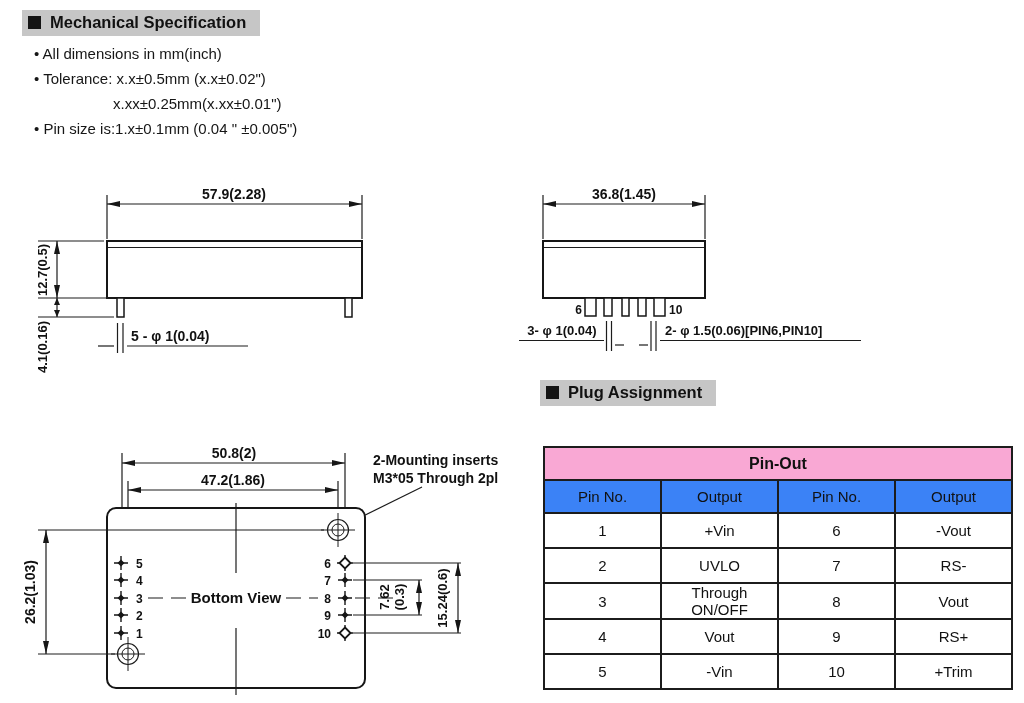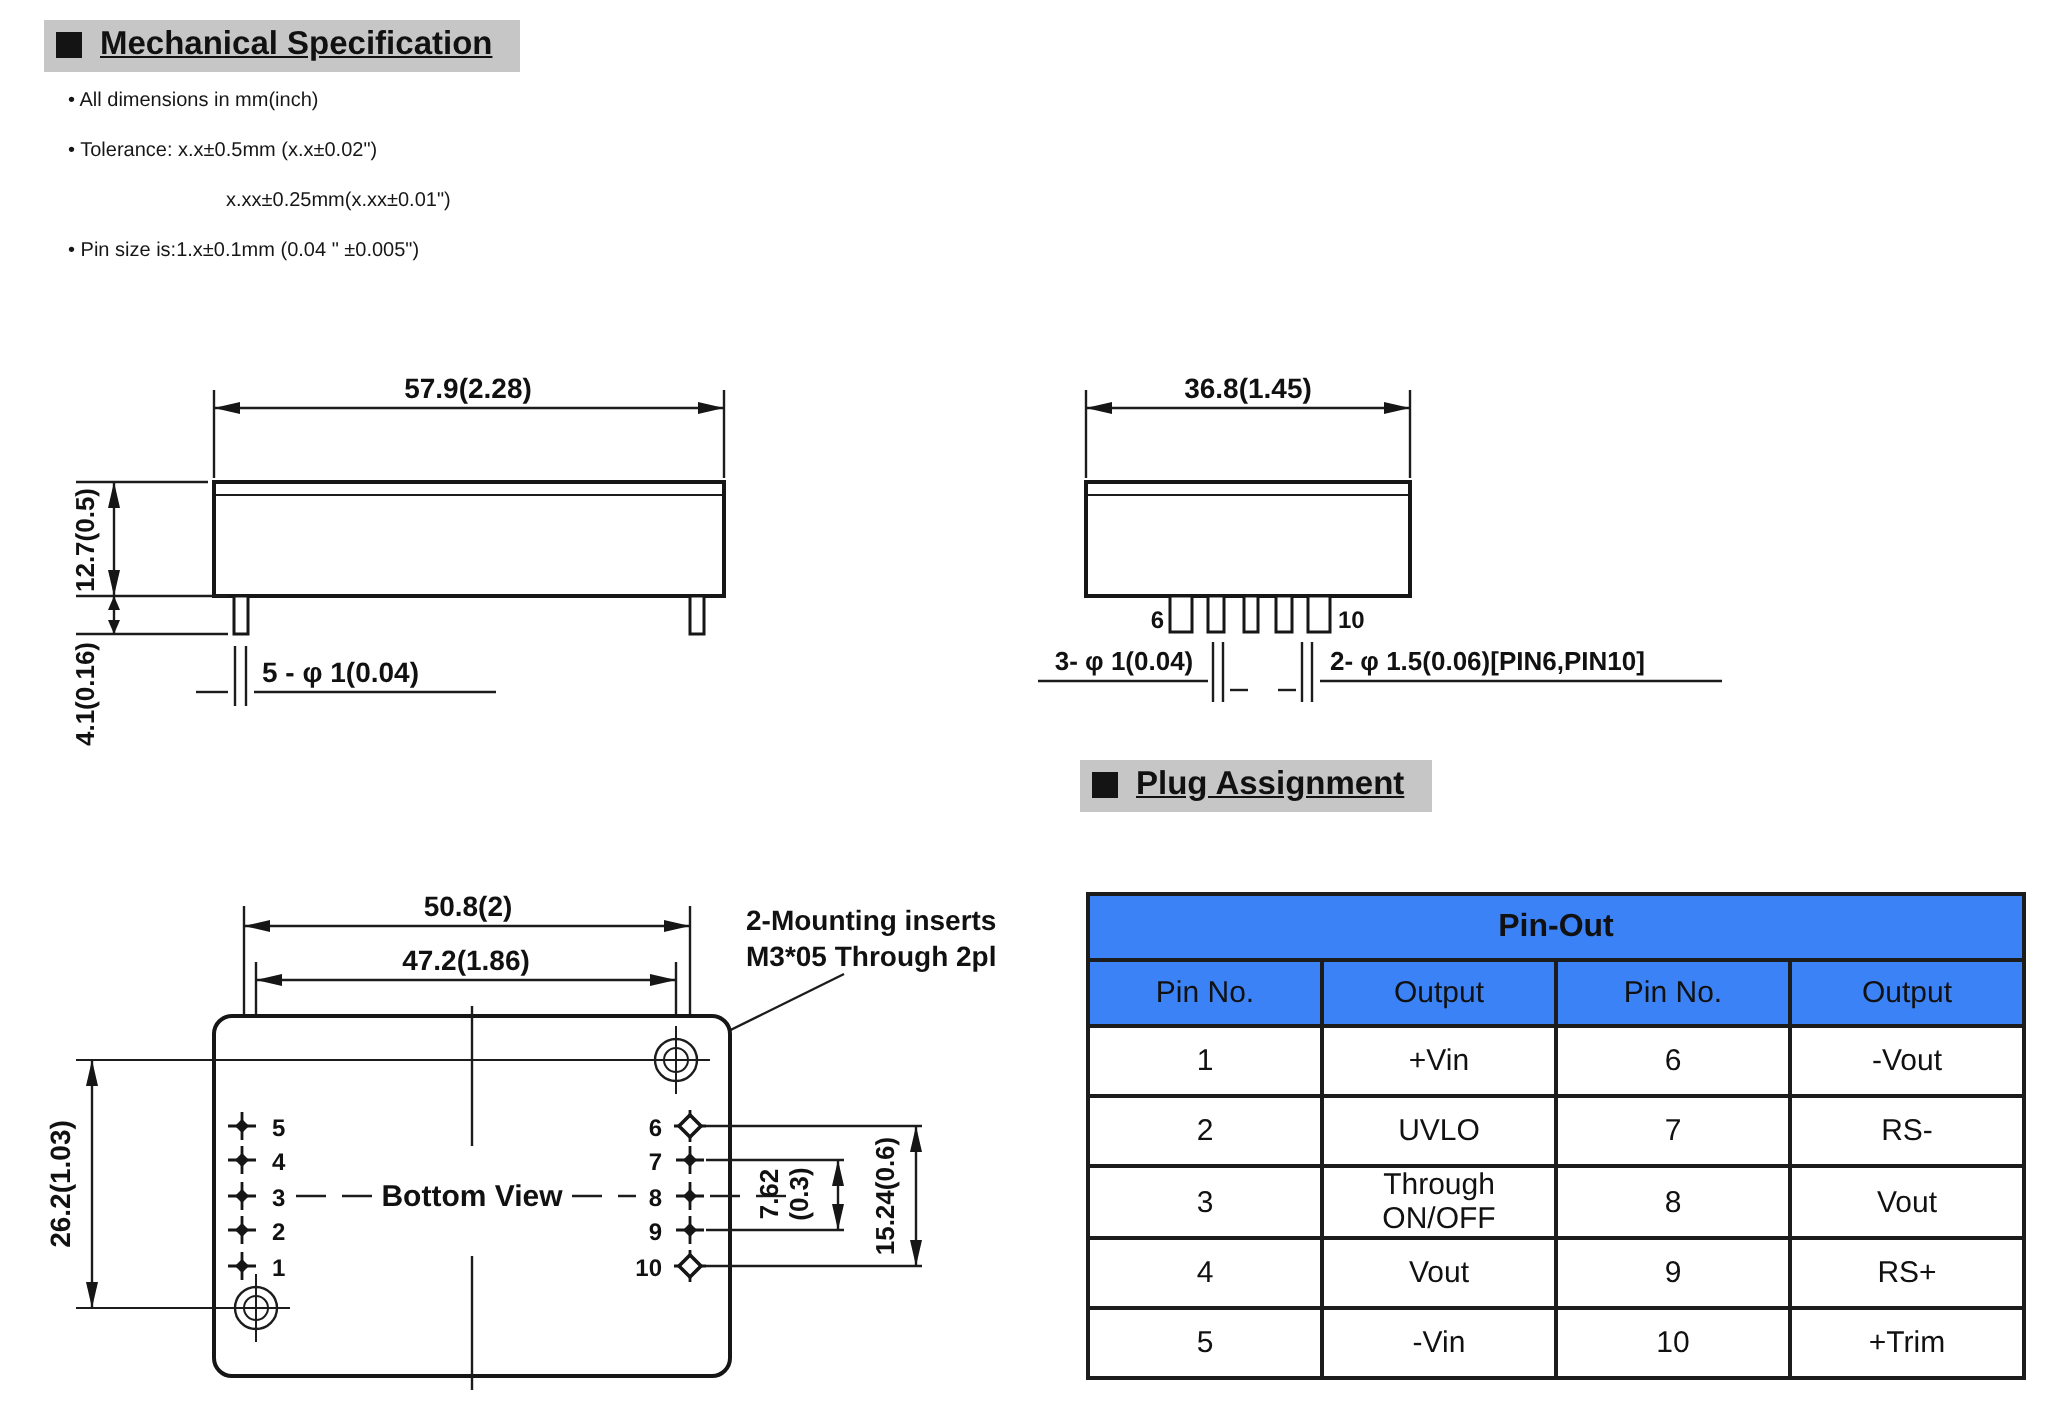--- a/index.html
+++ b/index.html
@@ -3,42 +3,42 @@
 <meta charset="utf-8">
 <style>
   html,body{margin:0;padding:0;background:#fff;}
   .page{position:relative;width:1024px;height:703px;background:#ffffff;
         font-family:"Liberation Sans",sans-serif;color:#161616;overflow:hidden;}
 
   
   .sec-header{position:absolute;display:flex;align-items:center;gap:9px;
               background:#c6c6c6;padding:3px 14px 4px 6px;}
   .sec-header .sq{width:13px;height:13px;background:#141414;flex:0 0 auto;}
-  .sec-header .t{font-weight:bold;font-size:16.5px;color:#111;white-space:nowrap;text-decoration:underline;}
-
-  
-  .note{position:absolute;font-size:10px;color:#161616;white-space:nowrap;}
+  .sec-header .t{font-weight:bold;font-size:16.5px;color:#111;white-space:nowrap;}
+
+  
+  .note{position:absolute;font-size:15px;color:#161616;white-space:nowrap;}
   .note.b::before{content:"• ";}
 
   
   svg{position:absolute;overflow:visible;}
   svg text{font-family:"Liberation Sans",sans-serif;fill:#111;}
   .dim{font-size:14px;font-weight:bold;}
   .dimsm{font-size:13px;font-weight:bold;}
   .pnum{font-size:12px;font-weight:bold;}
   .thin{stroke:#1c1c1c;stroke-width:1.2;fill:none;}
   .hair{stroke:#1c1c1c;stroke-width:1;fill:none;}
   .body{stroke:#161616;stroke-width:2;fill:#ffffff;}
   .pinrect{stroke:#161616;stroke-width:1.5;fill:#ffffff;}
 
   
   .pinout{position:absolute;left:543px;top:446px;width:470px;border-collapse:collapse;
           table-layout:fixed;text-align:center;font-size:15px;color:#111;}
   .pinout td{border:2px solid #1c1c1c;height:33px;padding:0;overflow:hidden;}
-  .pinout td.title{font-weight:bold;font-size:16px;height:31px;background:#3b82f6;}
+  .pinout td.title{font-weight:bold;font-size:16px;height:31px;background:#f9a8d4;}
   .pinout tr.hdr td{background:#3b82f6;height:31px;}
 </style>
 </head>
 <body>
 
 <div class="page">
 
   <div class="sec-header" style="left:22px;top:10px;">
     <span class="sq"></span>
     <span class="t">Mechanical Specification</span>

